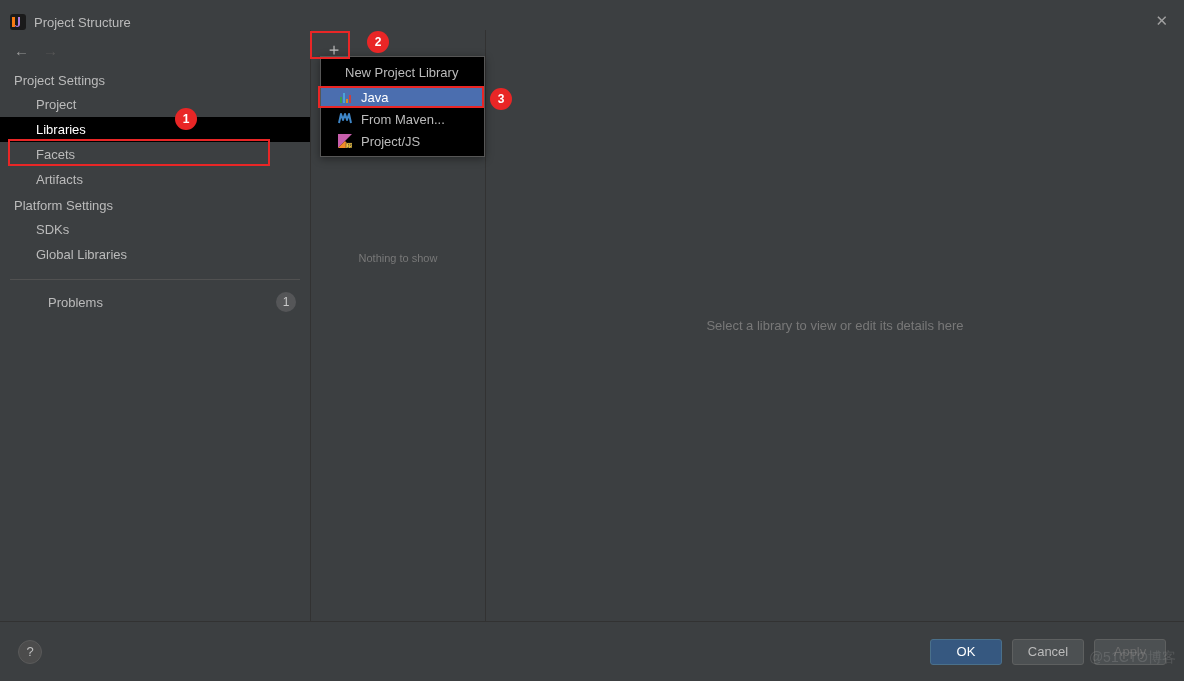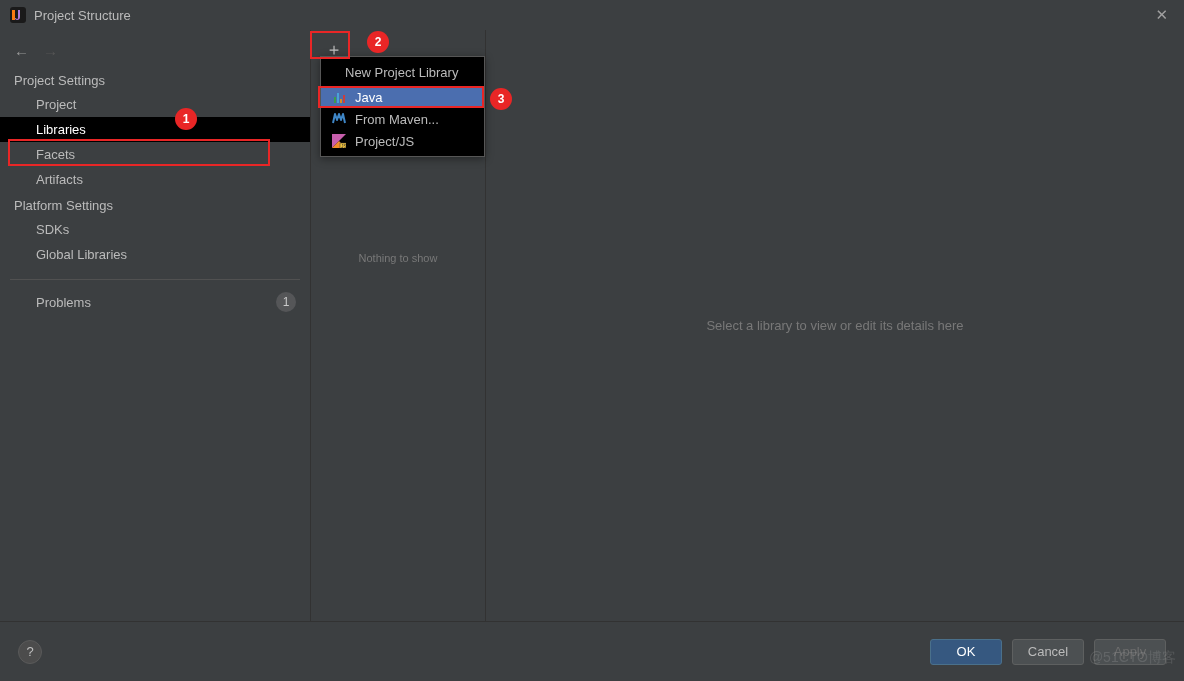--- a/index.html
+++ b/index.html
@@ -9,21 +9,21 @@
     font-family: "Segoe UI", Arial, sans-serif;
     font-size: 13px;
     color: #bbbbbb;
     position: relative;
   }
 
   
   .titlebar {
     height: 30px;
     display: flex;
-    align-items: center;
+    align-items: flex-end;
     padding: 0 10px;
     color: #bbbbbb;
   }
   .titlebar .app-icon {
     width: 16px; height: 16px;
     margin-right: 8px;
     display: flex; align-items: center; justify-content: center;
   }
   .titlebar .title { flex: 0 0 auto; }
   .titlebar .spacer { flex: 1 1 auto; }
@@ -84,21 +84,21 @@
     background: #515151;
     margin: 12px 10px 8px 10px;
   }
 
   .problems-row {
     display: flex;
     align-items: center;
     padding: 4px 14px 4px 36px;
     cursor: pointer;
   }
-  .problems-row .label { flex: 1; }
+  .problems-row .label { flex: 1; margin-left: 12px; }
   .badge-circle {
     width: 20px; height: 20px;
     border-radius: 50%;
     background: #555658;
     color: #c9c9c9;
     display: flex;
     align-items: center; justify-content: center;
     font-size: 12px;
   }
 
@@ -143,21 +143,21 @@
   }
   .popup-header {
     padding: 4px 12px 6px 24px;
     color: #bbbbbb;
     font-size: 13px;
   }
   .popup-item {
     display: flex;
     align-items: center;
     gap: 8px;
-    padding: 3px 10px 3px 10px;
+    padding: 3px 10px 3px 16px;
     color: #bbbbbb;
     cursor: pointer;
     font-size: 13px;
   }
   .popup-item.selected {
     background: #4b6eaf;
     color: #ffffff;
   }
   .popup-item .ico {
     width: 16px; height: 16px;

